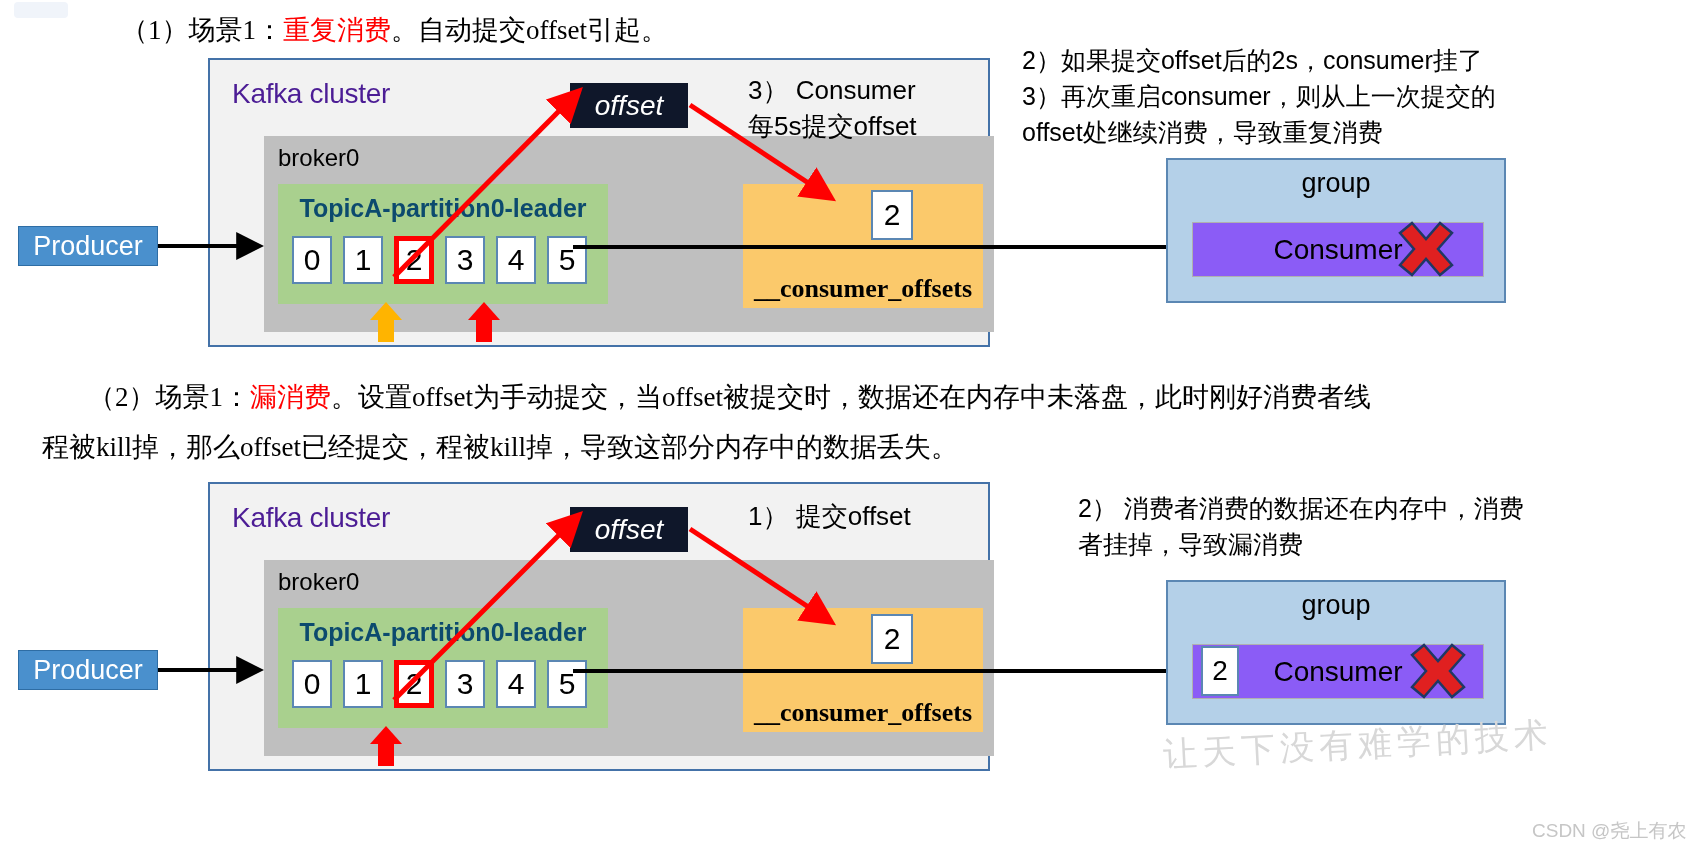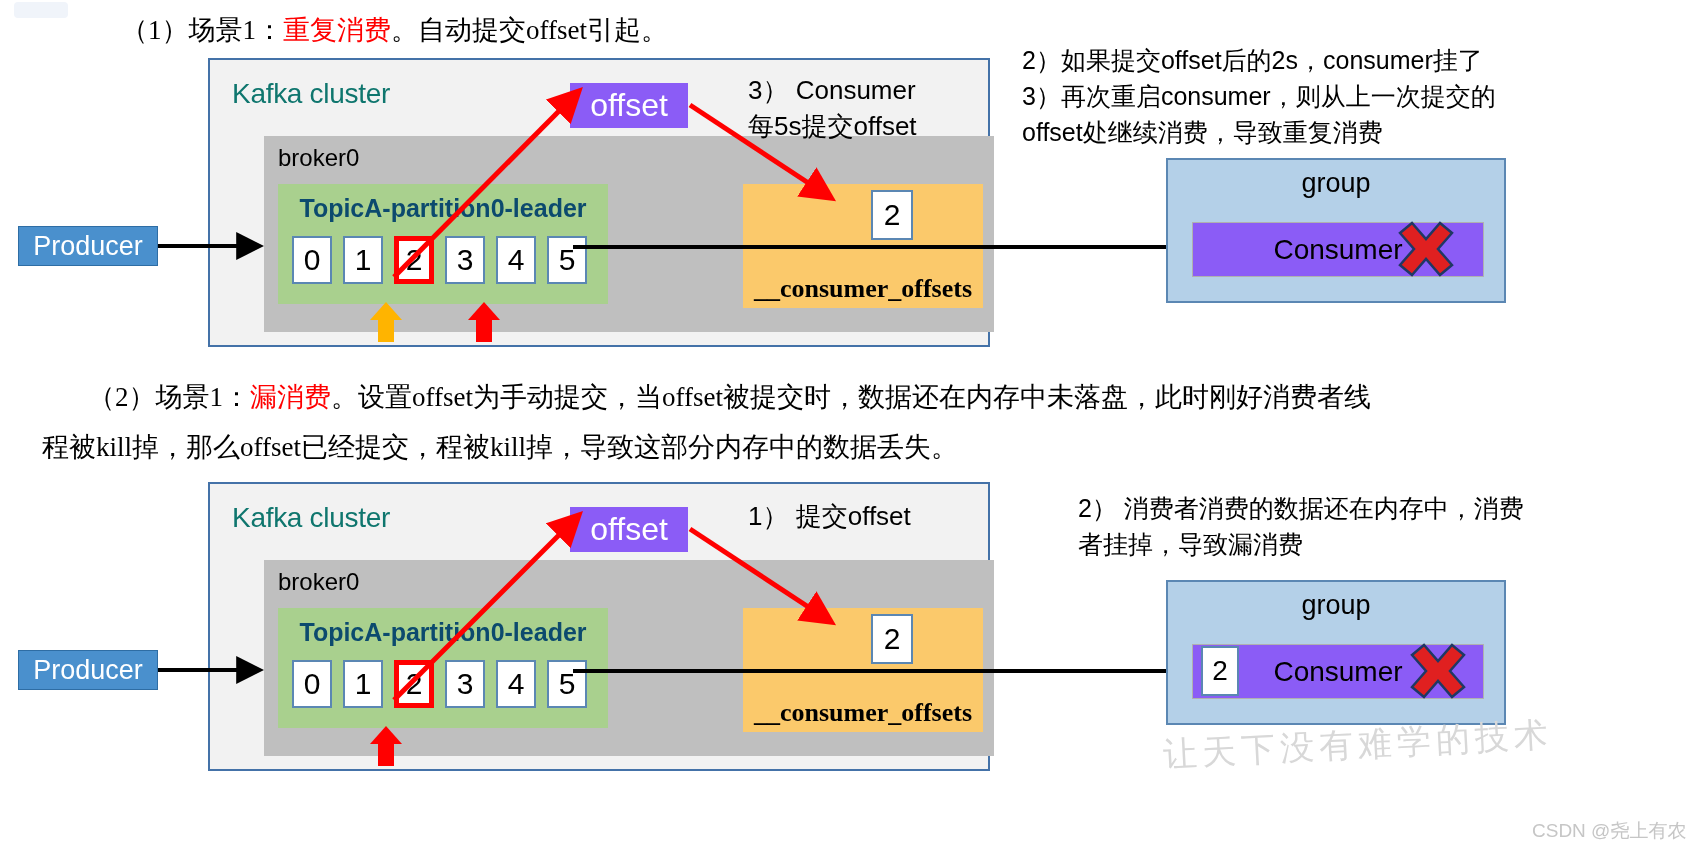--- a/index.html
+++ b/index.html
@@ -22,21 +22,21 @@
   }
   .prose .red{color:#ff0000;}
 
   
   .cluster{
     border:2px solid #4472a8;
     background:#f2f2f2;
     box-sizing:border-box;
   }
   .cluster-title{
-    font-size:28px;font-weight:400;color:#0f766e;
+    font-size:28px;font-weight:400;color:#4c1d95;
     position:absolute;left:22px;top:18px;letter-spacing:-0.3px;
   }
   .broker{
     position:absolute;
     background:#bfbfbf;
     box-sizing:border-box;
     margin-left:28px;
   }
   .broker-title{
     position:absolute;left:14px;top:8px;
@@ -76,24 +76,24 @@
     position:absolute;
     width:42px;height:50px;
     background:#fff;border:2px solid #5b87b3;
     display:flex;align-items:center;justify-content:center;
     font-size:30px;box-sizing:border-box;
   }
 
   
   .offsetchip{
     position:absolute;
-    background:#8b5cf6;
+    background:#0f172a;
     color:#ffffff;
-    font-size:32px;
-    display:flex;align-items:center;justify-content:center;
+    font-size:28px;
+    display:flex;align-items:center;justify-content:center;font-style:italic;
   }
 
   
   .producer{
     position:absolute;
     background:#4a90cd;
     border:1px solid #2e6da4;
     color:#ffffff;
     font-size:27px;
     display:flex;align-items:center;justify-content:center;

